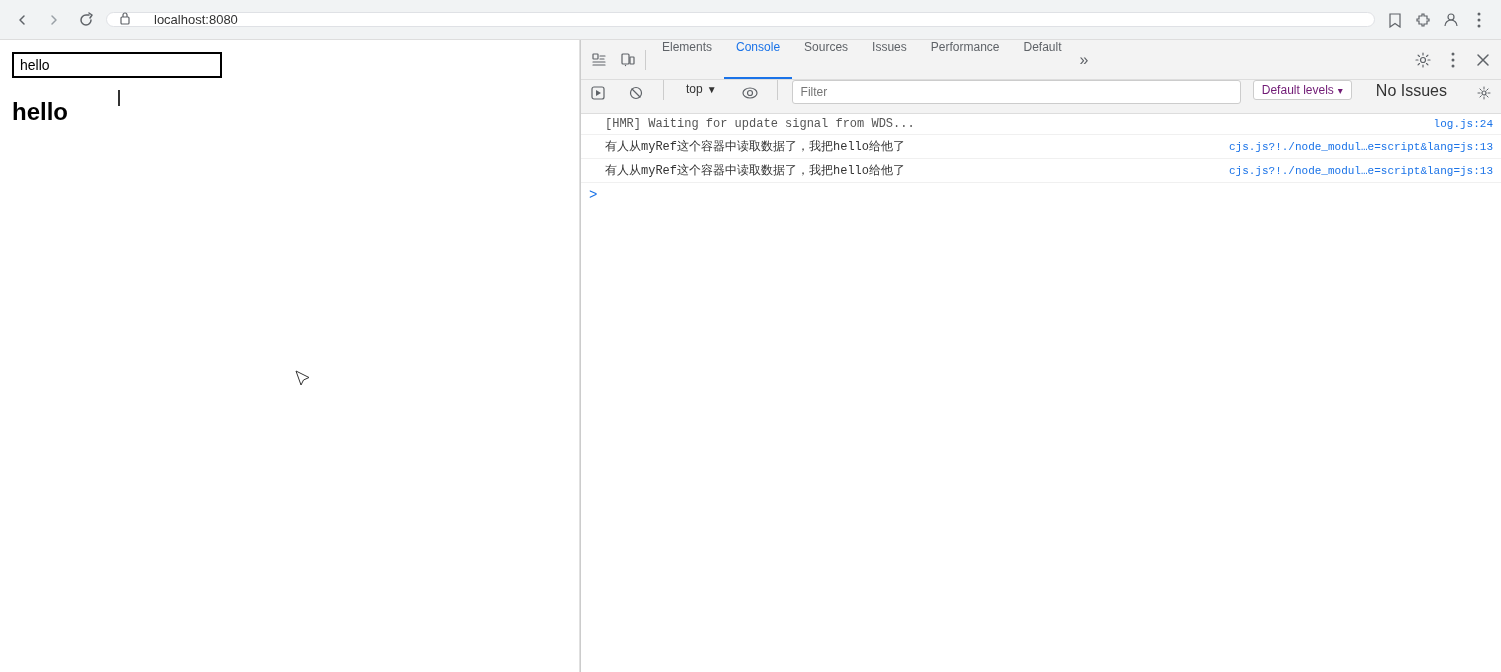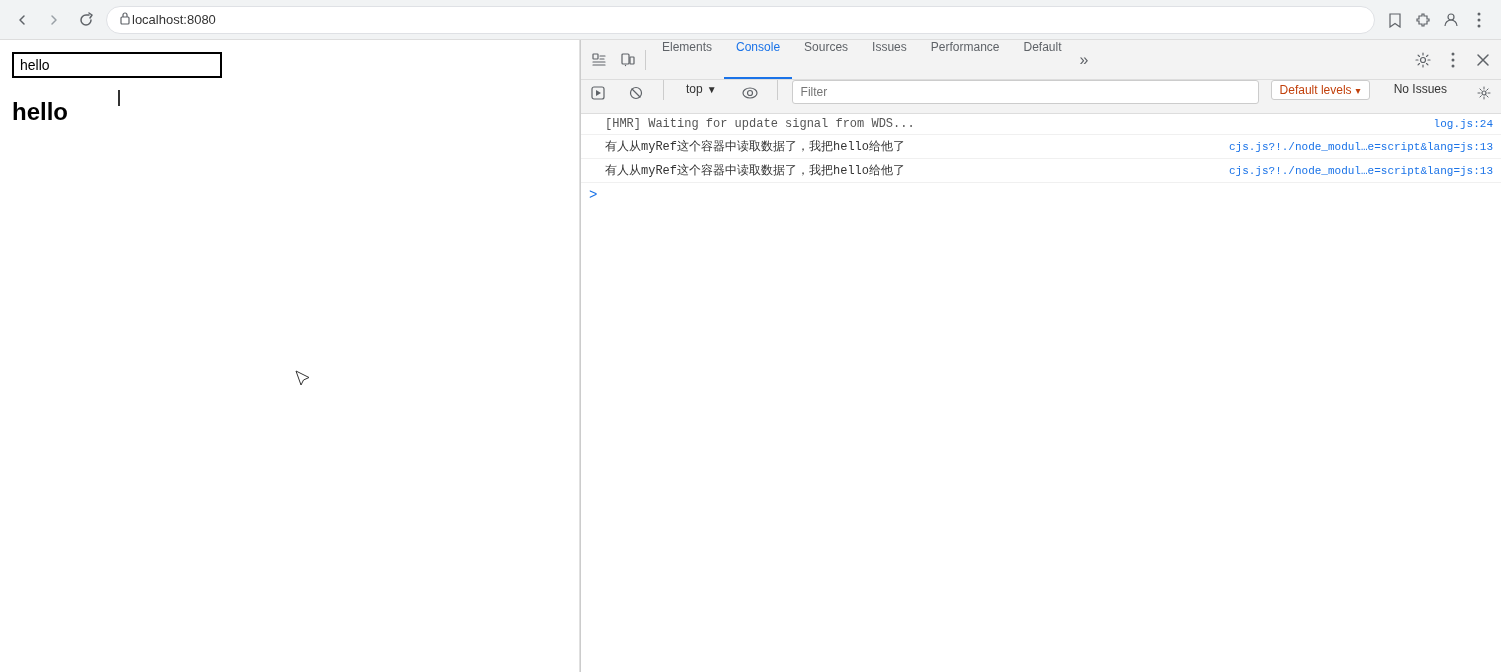--- a/index.html
+++ b/index.html
@@ -19,28 +19,28 @@
     .nav-btn {
       width: 24px; height: 24px;
       border: none; background: transparent;
       cursor: pointer;
       display: flex; align-items: center; justify-content: center;
       color: #5f6368;
       font-size: 16px;
     }
     .address-bar {
       flex: 1;
-      height: 28px;
+      height: 15px;
       background: #fff;
       border: 1px solid #dfe1e5;
       border-radius: 14px;
       display: flex;
       align-items: center;
       padding: 0 12px;
-      gap: 1px;
+      gap: 23px;
       font-size: 13px;
       color: #333;
     }
     .address-bar .lock-icon { color: #5f6368; font-size: 14px; }
     .browser-actions {
       display: flex; gap: 4px;
     }
     .browser-action-btn {
       width: 24px; height: 24px;
       background: transparent; border: none;
@@ -186,31 +186,31 @@
       padding: 0 8px;
       font-size: 12px;
       background: #fff;
       outline: none;
     }
     .default-levels-btn {
       display: flex; align-items: center;
       padding: 2px 8px;
       border: 1px solid #ccc;
       background: #fff;
-      font-size: 12px; color: #c2410c;
+      font-size: 12px; color: #701a75;
       cursor: pointer;
       border-radius: 3px;
       white-space: nowrap;
     }
     .default-levels-btn .arrow { margin-left: 4px; font-size: 10px; }
     .no-issues-btn {
       display: flex; align-items: center;
       padding: 2px 12px;
       border: none; background: transparent;
-      font-size: 12px; color: #333;
+      font-size: 16px; color: #333;
       cursor: pointer;
       white-space: nowrap;
     }
     .console-settings-btn {
       margin-left: auto;
       width: 26px; height: 26px;
       background: transparent; border: none;
       cursor: pointer;
       display: flex; align-items: center; justify-content: center;
       color: #5f6368; font-size: 14px;

